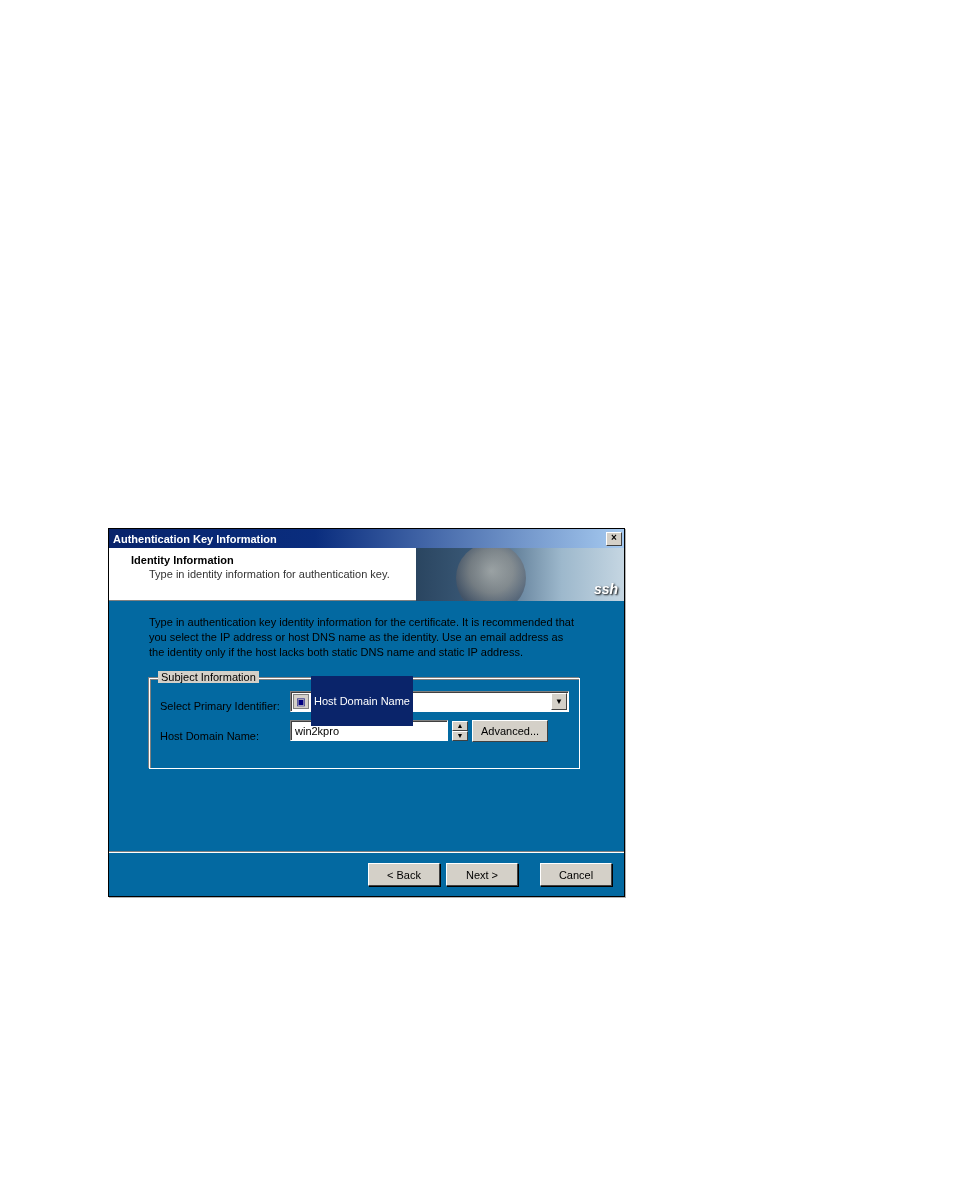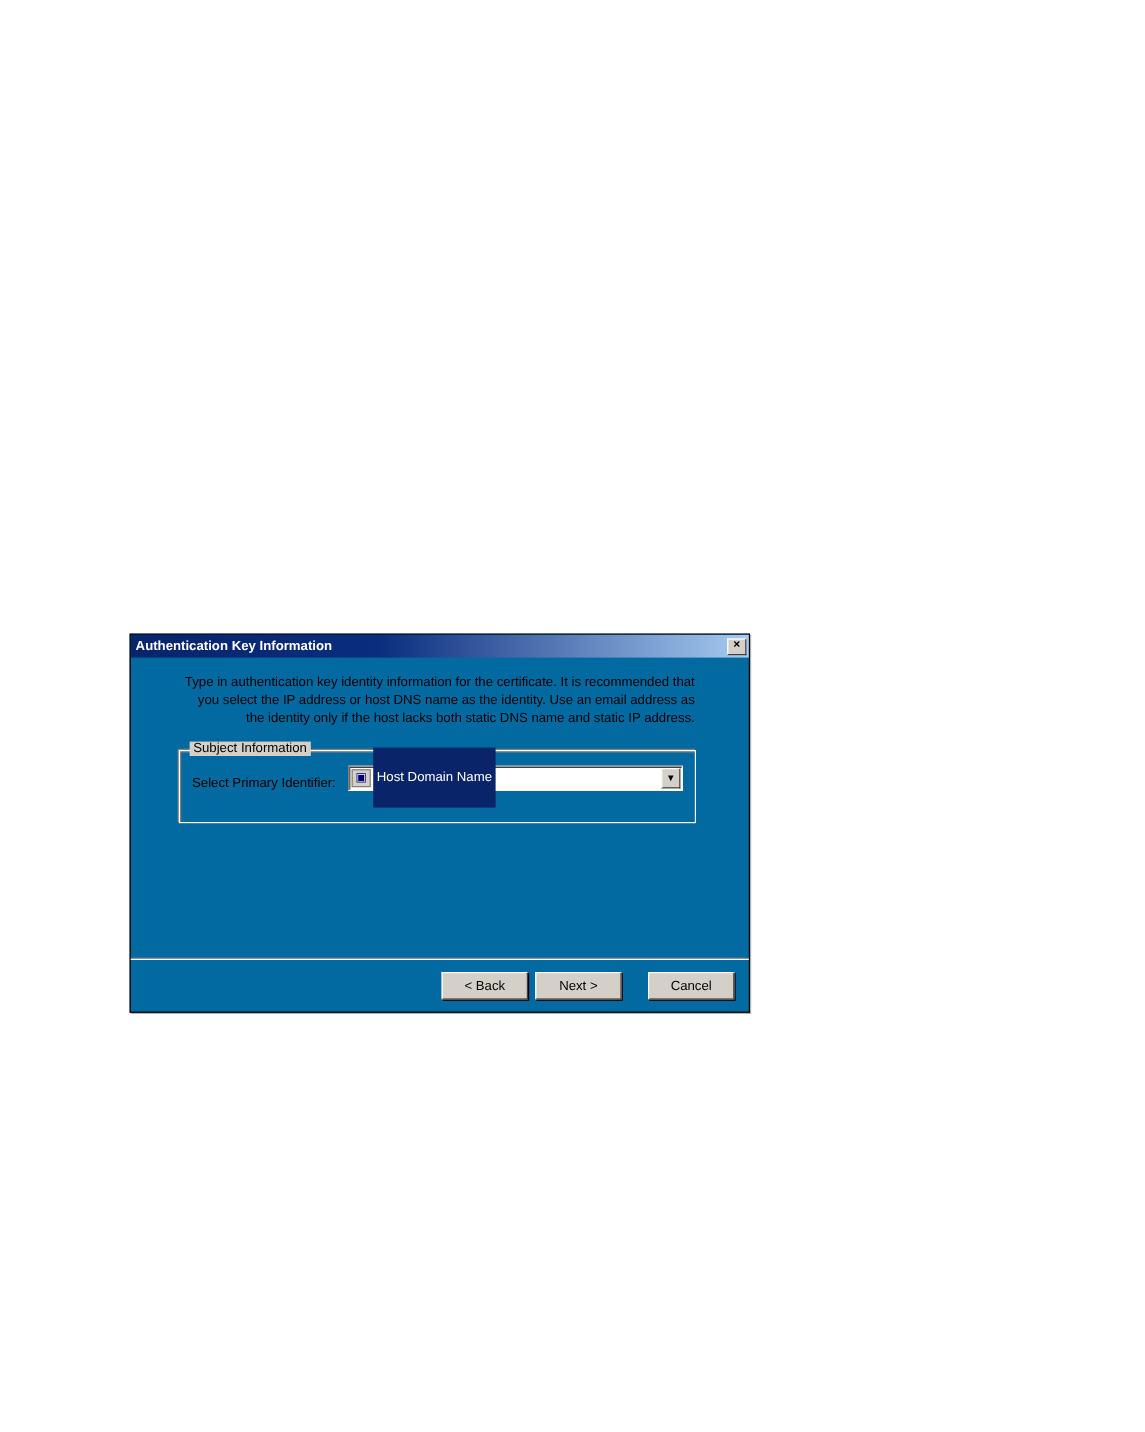--- a/index.html
+++ b/index.html
@@ -94,21 +94,20 @@
     }
     .body-area {
       padding: 14px 24px 16px 40px;
       min-height: 250px;
     }
     .description {
       color: #000;
       line-height: 1.35;
       margin-bottom: 18px;
       max-width: 430px;
-      text-align: right;
     }
     .groupbox {
       border: 1px solid #fff;
       box-shadow: -1px -1px 0 #808080, inset 1px 1px 0 #808080;
       padding: 12px 10px 18px 10px;
       position: relative;
       margin-right: 20px;
     }
     .groupbox-label {
       position: absolute;
@@ -240,36 +239,59 @@
   </style>
 </head>
 <body>
 
 <div class="dialog">
   <div class="titlebar">
     <span class="title">Authentication Key Information</span>
     <div class="close-btn"><span>×</span></div>
   </div>
 
+  <div class="header-band">
+    <div class="header-text">
+      <div class="header-title">Identity Information</div>
+      <div class="header-sub">Type in identity information for authentication key.</div>
+    </div>
+    <div class="header-img">
+      <div class="face"></div>
+      <div class="logo">ssh</div>
+    </div>
+  </div>
 
   <div class="body-area">
     <div class="description">Type in authentication key identity information for the certificate. It is recommended that you select the IP address or host DNS name as the identity. Use an email address as the identity only if the host lacks both static DNS name and static IP address.</div>
 
     <div class="groupbox">
       <div class="groupbox-label">Subject Information</div>
 
       <div class="form-row">
         <div class="form-label">Select Primary Identifier:</div>
         <div class="dropdown">
           <span class="dd-icon">▣</span>
           <span class="dd-text">Host Domain Name</span>
           <div class="dd-arrow">▼</div>
         </div>
       </div>
 
+      <div class="form-row">
+        <div class="form-label">Host Domain Name:</div>
+        <div class="text-input-wrap">
+          <input class="text-input" type="text" value="win2kpro" style="">
+          <div class="spinner">
+            <div>▲</div>
+            <div>▼</div>
+          </div>
+          <div class="win-button small">
+              <span>Advanced...</span>
+            </div>
+        </div>
+      </div>
     </div>
   </div>
 
   <div class="footer-sep"></div>
   <div class="footer">
     <div class="win-button">
         <span>&lt; Back</span>
       </div>
     <div class="win-button">
         <span>Next &gt;</span>

